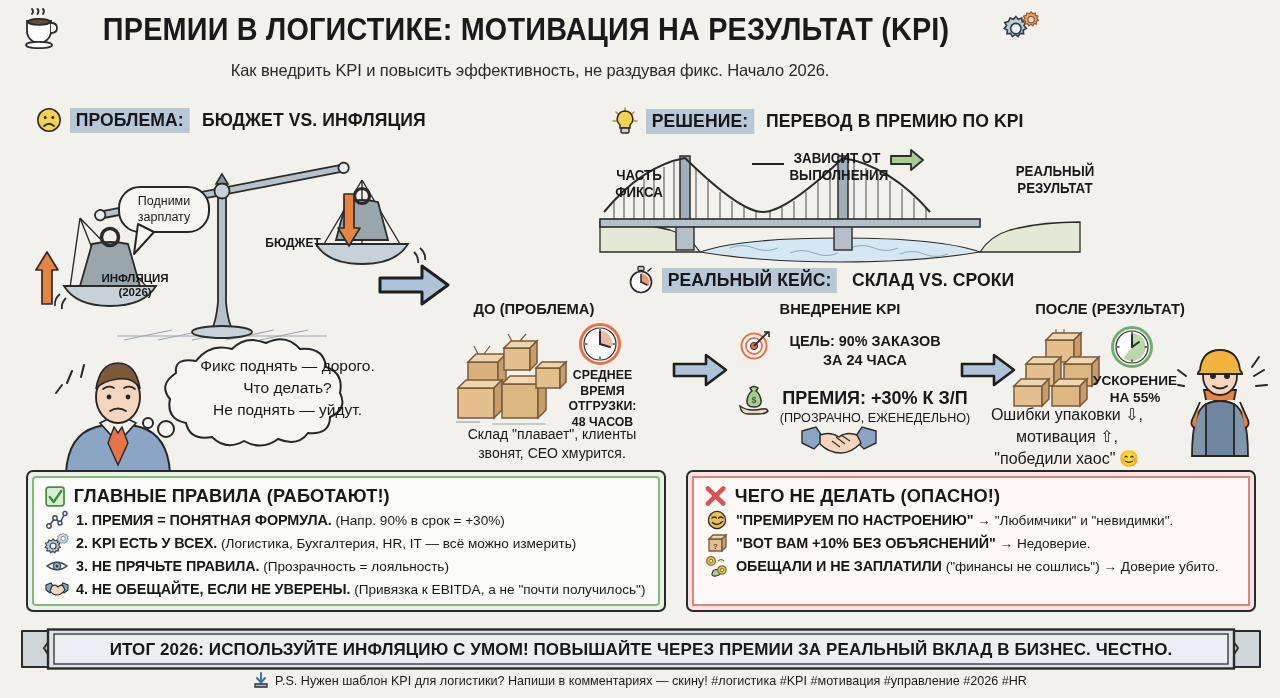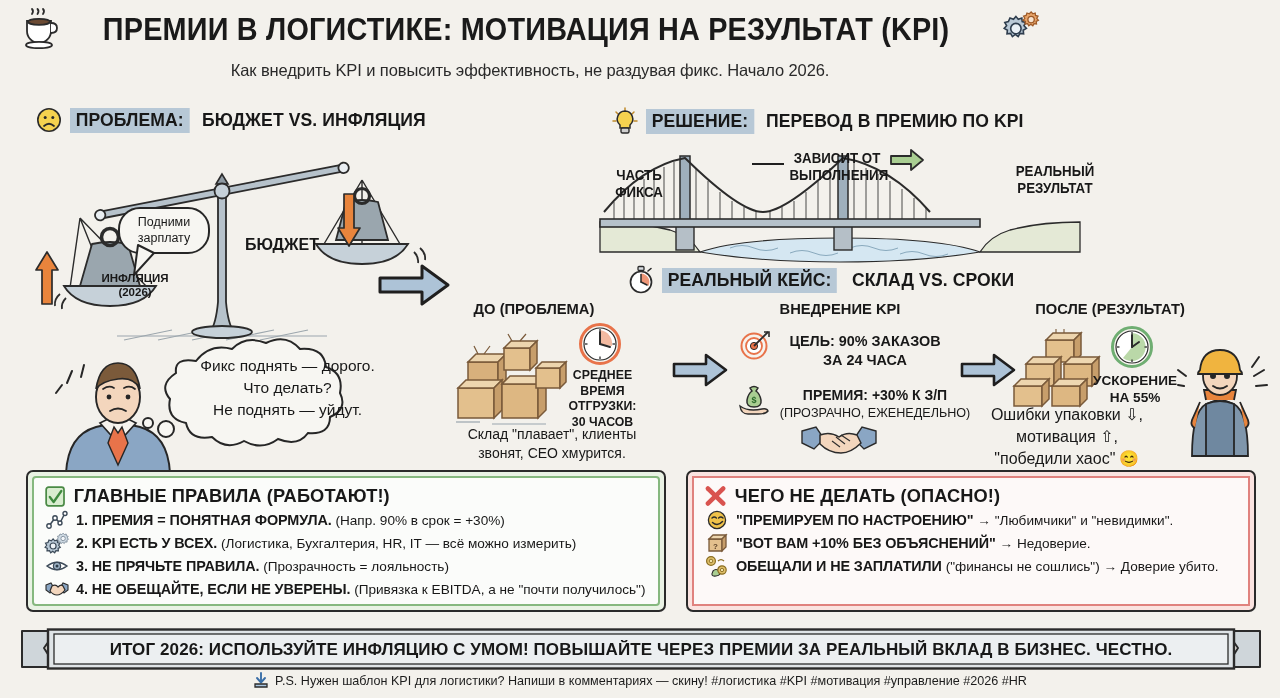--- a/index.html
+++ b/index.html
@@ -209,34 +209,34 @@
             <path d="M358 108 q6 5 5 12"></path>
         </g>
       </g>
     </svg>
   </div>
 
   <div style="position:absolute;left:80px;top:272px;width:110px;text-align:center;font-weight:700;font-size:11.5px;line-height:1.2;z-index:3;">
     <div>ИНФЛЯЦИЯ</div>
     <div>(2026)</div>
   </div>
-  <div style="position:absolute;left:245px;top:236px;width:96px;font-weight:700;font-size:16px;z-index:3;">БЮДЖЕТ</div>
+  <div style="position:absolute;left:245px;top:236px;width:96px;text-align:center;font-weight:700;font-size:12px;z-index:3;">БЮДЖЕТ</div>
 
   <div style="position:absolute;left:34px;top:250px;">
     <svg width="26" height="56" viewBox="0 0 26 56">
       <path d="M13 2 L24 20 H18 V54 H8 V20 H2 Z" fill="#e8843c" stroke="#2b2b2b" stroke-width="1.7" stroke-linejoin="round"></path>
     </svg>
   </div>
   <div style="position:absolute;left:336px;top:192px;">
     <svg width="26" height="56" viewBox="0 0 26 56">
       <path d="M13 54 L24 36 H18 V2 H8 V36 H2 Z" fill="#e8843c" stroke="#2b2b2b" stroke-width="1.7" stroke-linejoin="round"></path>
     </svg>
   </div>
 
-  <div class="speech" style="left:118px; top:207px; width:92px;">
+  <div class="speech" style="left:118px; top:186px; width:92px;">
     <div>Подними</div>
     <div>зарплату</div>
     <svg style="position:absolute;left:12px;top:36px;" width="30" height="34" viewBox="0 0 30 34">
       <path d="M6 0 L2 30 L22 8 Z" fill="#f7f6f2" stroke="#262626" stroke-width="2" stroke-linejoin="round"></path>
     </svg>
   </div>
 
   <div id="thought-art">
     <svg width="370" height="130" viewBox="0 0 370 130">
 
@@ -425,21 +425,21 @@
           <line x1="37" y1="22" x2="34.5" y2="22"></line>
         <line x1="22" y1="37" x2="22" y2="34.5"></line>
           <line x1="7" y1="22" x2="9.5" y2="22"></line>
       </g>
     </svg>
   </div>
 
   <div class="case-txt case-bold" style="left:550px;top:368px;width:105px;font-size:12.3px;line-height:1.28;">
     <div>СРЕДНЕЕ ВРЕМЯ</div>
     <div>ОТГРУЗКИ:</div>
-    <div>30 ЧАСОВ</div>
+    <div>48 ЧАСОВ</div>
   </div>
 
   <div class="case-txt" style="left:444px;top:425px;width:216px;font-size:14px;">
     <div>Склад "плавает", клиенты</div>
     <div>звонят, CEO хмурится.</div>
   </div>
 
   <div style="position:absolute;left:672px;top:352px;">
     <svg width="56" height="36" viewBox="0 0 56 36">
       <path d="M2 12 H34 V3 L54 18 L34 33 V24 H2 Z" fill="#adc3d7" stroke="#1f1f1f" stroke-width="2.6" stroke-linejoin="round"></path>
@@ -463,21 +463,21 @@
   </div>
 
   <div style="position:absolute;left:738px;top:382px;">
     <svg width="32" height="32" viewBox="0 0 32 32">
       <path d="M12 6 q4 -3 8 0 l-2 3 q4 3 5 9 q1 7 -7 7 t-7 -7 q1 -6 5 -9z" fill="#a9ce92" stroke="#2b2b2b" stroke-width="1.5"></path>
       <text x="16" y="21" font-size="9" font-family="Liberation Sans, sans-serif" font-weight="700" fill="#2b6b2b" text-anchor="middle">$</text>
       <path d="M2 24 q8 6 22 3 q5 -1 6 2 q-2 3 -10 3 H10 q-7 0 -8 -8z" fill="#f3d6bd" stroke="#2b2b2b" stroke-width="1.4"></path>
     </svg>
   </div>
   <div class="case-txt" style="left:775px;top:386px;width:200px;">
-    <div class="case-bold" style="font-size:14px;">ПРЕМИЯ: +30% К З/П</div>
+    <div class="case-bold" style="font-size:18px;">ПРЕМИЯ: +30% К З/П</div>
     <div style="font-size:12.6px;">(ПРОЗРАЧНО, ЕЖЕНЕДЕЛЬНО)</div>
   </div>
 
   <div style="position:absolute;left:800px;top:425px;">
     <svg width="78" height="32" viewBox="0 0 78 32">
       <path d="M2 6 l14 -4 l8 12 l-10 10 l-12 -6z" fill="#8aa6c4" stroke="#2b2b2b" stroke-width="1.4"></path>
       <path d="M76 6 l-14 -4 l-8 12 l10 10 l12 -6z" fill="#8aa6c4" stroke="#2b2b2b" stroke-width="1.4"></path>
       <path d="M20 10 q10 -4 19 2 q8 -6 18 -2 l4 8 q-10 10 -20 10 q-12 0 -21 -9z" fill="#f3d6bd" stroke="#2b2b2b" stroke-width="1.5"></path>
       <g stroke="#2b2b2b" stroke-width="1.1" fill="none">
         <path d="M32 16 l8 6"></path>

